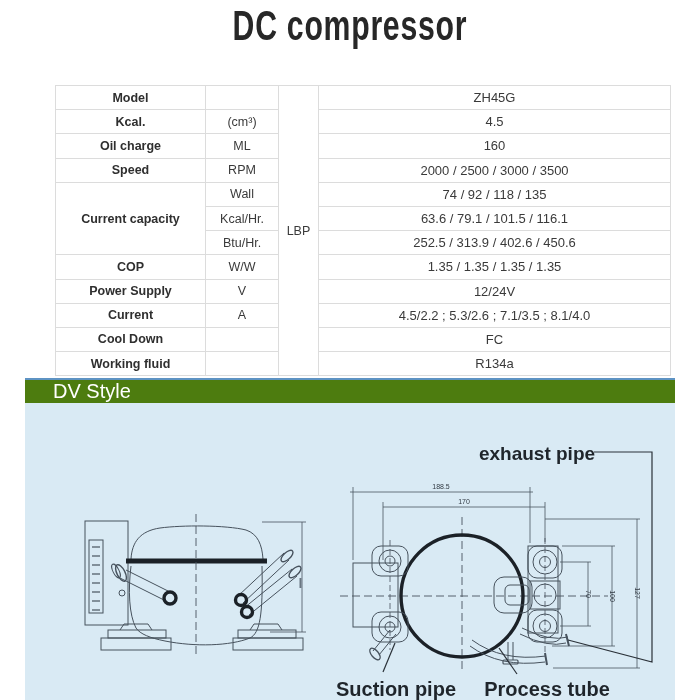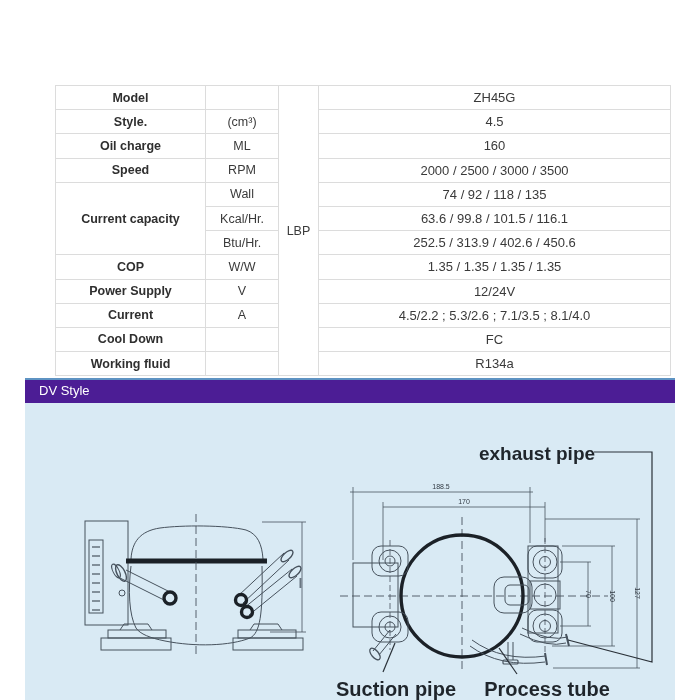--- a/index.html
+++ b/index.html
@@ -34,72 +34,73 @@
   }
   table.spec td.lab{font-weight:700;color:#2f2f2f;}
   table.spec td.unit{}
   table.spec td.lbp{}
   table.spec td.val{font-size:13px;text-align:center;}
   table.spec .b{font-weight:400;}
   col.c1{width:150px}col.c2{width:73px}col.c3{width:40px}col.c4{width:352px}
   
   .dv-bar{
     position:absolute;left:25px;top:378px;width:650px;height:25px;box-sizing:border-box;
-    background:#4c1d95;border-top:2px solid #5e93c3;
-    color:#ffffff;font-size:13px;line-height:22px;padding-left:14px;
+    background:#4d7c0f;border-top:2px solid #5e93c3;
+    color:#ffffff;font-size:20px;line-height:22px;padding-left:28px;
   }
   .panel{
     position:absolute;left:25px;top:403px;width:650px;height:307px;
     background:#d9eaf4;
   }
   .panel svg{display:block;}
 </style>
 </head>
 <body>
 
 <div class="title-wrap">
+  <div><span class="main-title">DC compressor</span></div>
 </div>
 
 <table class="spec">
   <colgroup>
       <col class="c1">
       <col class="c2">
       <col class="c3">
       <col class="c4">
     </colgroup>
   <tbody>
     <tr>
       <td class="lab">Model</td>
       <td class="unit"></td>
       <td class="lbp" rowspan="12">LBP</td>
       <td class="val">ZH45G</td>
     </tr>
     <tr>
-      <td class="lab">Style.</td>
+      <td class="lab">Kcal.</td>
       <td class="unit">(cm³)</td>
       <td class="val">4.5</td>
     </tr>
     <tr>
       <td class="lab">Oil charge</td>
       <td class="unit">ML</td>
       <td class="val">160</td>
     </tr>
     <tr>
       <td class="lab">Speed</td>
       <td class="unit">RPM</td>
       <td class="val">2000 / 2500 / 3000 / 3500</td>
     </tr>
     <tr>
       <td class="lab" rowspan="3">Current capacity</td>
       <td class="unit">Wall</td>
       <td class="val">74 / 92 / 118 / 135</td>
     </tr>
     <tr>
       <td class="unit">Kcal/Hr.</td>
-      <td class="val">63.6 / 99.8 / 101.5 / 116.1</td>
+      <td class="val">63.6 / 79.1 / 101.5 / 116.1</td>
     </tr>
     <tr>
       <td class="unit">Btu/Hr.</td>
       <td class="val">252.5 / 313.9 / 402.6 / 450.6</td>
     </tr>
     <tr>
       <td class="lab">COP</td>
       <td class="unit">W/W</td>
       <td class="val"><span>1.35</span><span class="b"> / 1.35 / 1.35 / 1.35</span></td>
     </tr>

